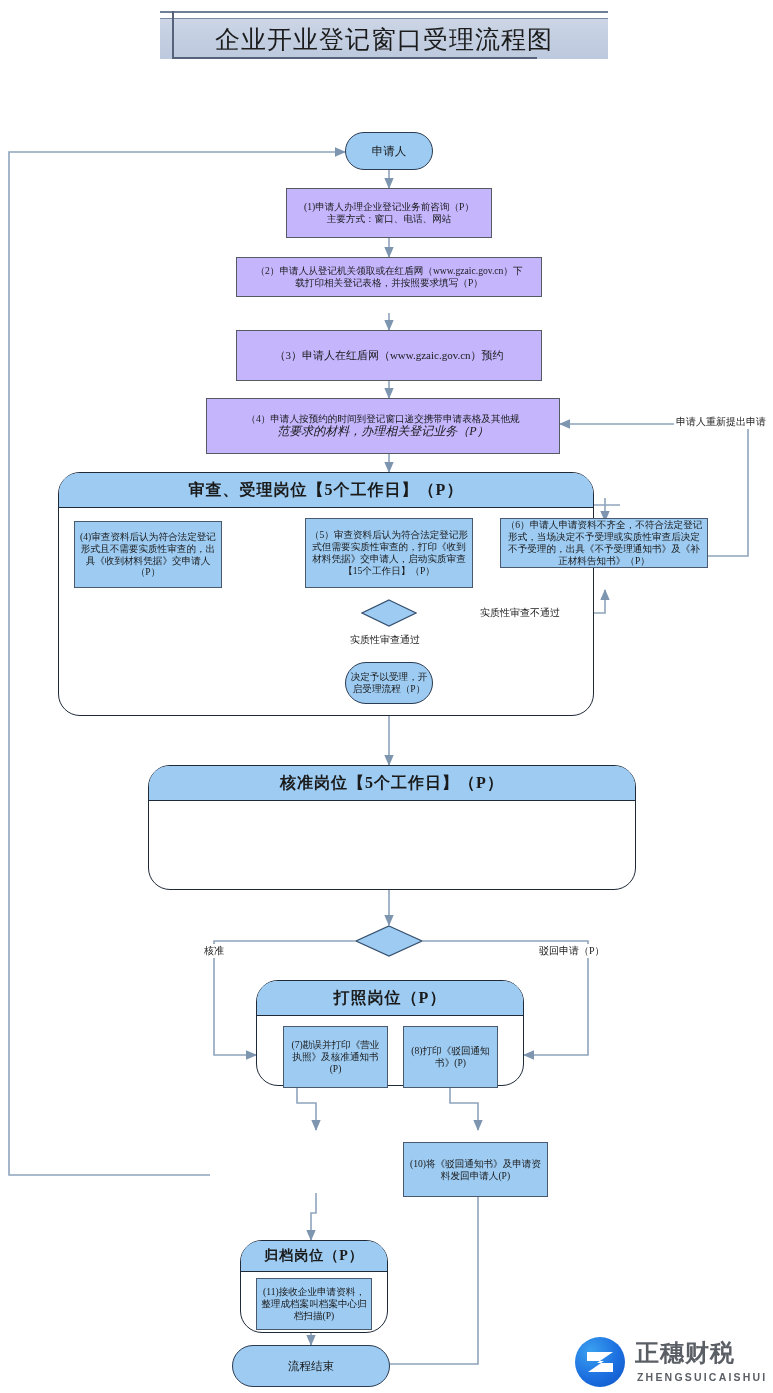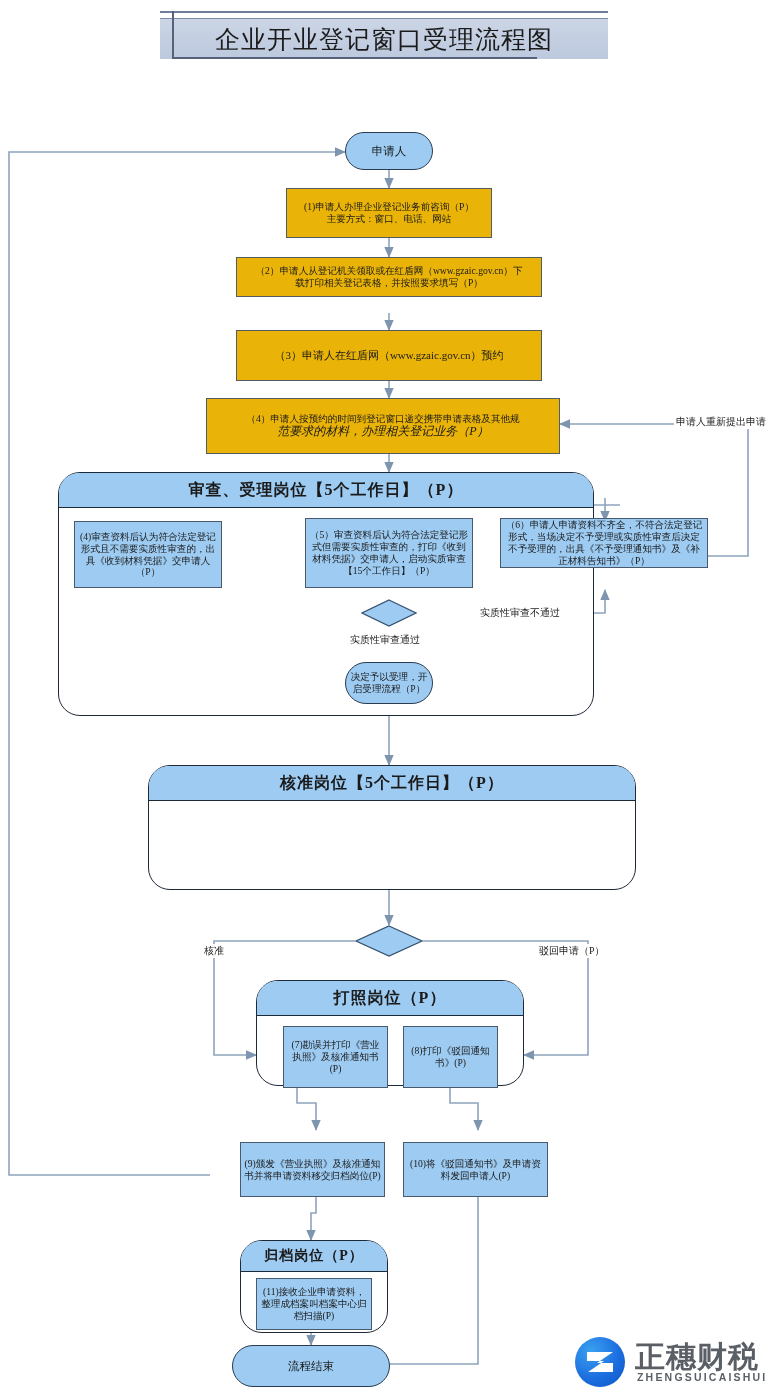--- a/index.html
+++ b/index.html
@@ -19,39 +19,39 @@
   #title-rule-bot{position:absolute;left:172px;top:57px;width:365px;height:2px;background:#55627a;}
 
   
   svg#wires{position:absolute;left:0;top:0;width:773px;height:1393px;}
 
   
   .node{position:absolute;box-sizing:border-box;display:flex;align-items:center;
         justify-content:center;text-align:center;line-height:1.25;}
 
   .term{background:#9dcbf2;border:1.2px solid #2b3c52;border-radius:999px;font-size:11.5px;}
-  .plain{background:#eab308;border:1.2px solid #555b63;font-size:11px;padding:4px 8px;}
+  .plain{background:#c4b5fd;border:1.2px solid #555b63;font-size:11px;padding:4px 8px;}
   .blue{background:#9dcbf2;border:1.2px solid #4a5a6e;font-size:9.6px;padding:2px 3px;}
 
   .container{position:absolute;box-sizing:border-box;border:1.4px solid #1f2a38;
       border-radius:22px;background:#ffffff;}
   .container > .hdr{position:absolute;left:0;top:0;right:0;height:34px;
       background:#9dcbf2;border-bottom:1.4px solid #1f2a38;
       border-radius:20px 20px 0 0;
       display:flex;align-items:center;justify-content:center;
       font-size:16px;font-weight:bold;letter-spacing:1px;}
 
   .lbl{position:absolute;font-size:10px;color:#1a1a1a;white-space:nowrap;background:#fff;padding:0 2px;}
 
   
   #logo{position:absolute;left:575px;top:1335px;width:190px;height:54px;}
   #logo .mark{position:absolute;left:0;top:2px;width:50px;height:50px;border-radius:50%;
      background:radial-gradient(circle at 32% 28%,#3aa0ef 0%,#1c6fe0 55%,#0d52c4 100%);}
   #logo .mark .z{position:absolute;left:10px;top:9px;width:30px;height:32px;}
-  #logo .wordmark{position:absolute;left:60px;top:2px;font-size:30px;font-weight:bold;
+  #logo .wordmark{position:absolute;left:60px;top:2px;font-size:24px;font-weight:bold;
      color:#5a5f66;letter-spacing:1px;font-family:"Liberation Sans",sans-serif;white-space:nowrap;}
   #logo .pinyin{position:absolute;left:62px;top:36px;font-size:10.5px;font-weight:bold;
      color:#5a5f66;letter-spacing:2.2px;font-family:"Liberation Sans",sans-serif;white-space:nowrap;}
 </style>
 </head>
 <body>
 
 <div id="stage">
 
   <div id="title-rule-top"></div>
@@ -165,21 +165,20 @@
       <polygon points="34,1 67,16 34,31 1,16" fill="#9dcbf2" stroke="#35506e" stroke-width="1.2"></polygon>
     </svg>
   </div>
 
   <div class="container" style="left:256px;top:980px;width:268px;height:106px;">
     <div class="hdr">打照岗位（P）</div>
   </div>
   <div class="node blue" style="left:283px;top:1026px;width:105px;height:62px;">(7)勘误并打印《营业执照》及核准通知书(P)</div>
   <div class="node blue" style="left:403px;top:1026px;width:95px;height:62px;">(8)打印《驳回通知书》(P)</div>
 
-  <div class="node blue" style="left:240px;top:1142px;width:145px;height:55px;">(9)颁发《营业执照》及核准通知书并将申请资料移交归档岗位(P)</div>
   <div class="node blue" style="left:403px;top:1142px;width:145px;height:55px;">(10)将《驳回通知书》及申请资料发回申请人(P)</div>
 
   <div class="container" style="left:240px;top:1240px;width:148px;height:93px;">
     <div class="hdr" style="height:30px;font-size:14px;">归档岗位（P）</div>
   </div>
   <div class="node blue" style="left:256px;top:1278px;width:116px;height:52px;">(11)接收企业申请资料，整理成档案叫档案中心归档扫描(P)</div>
 
   <div class="node term" style="left:232px;top:1345px;width:158px;height:42px;">流程结束</div>
 
   <div class="lbl" style="left:674px;top:415px;">申请人重新提出申请</div>

